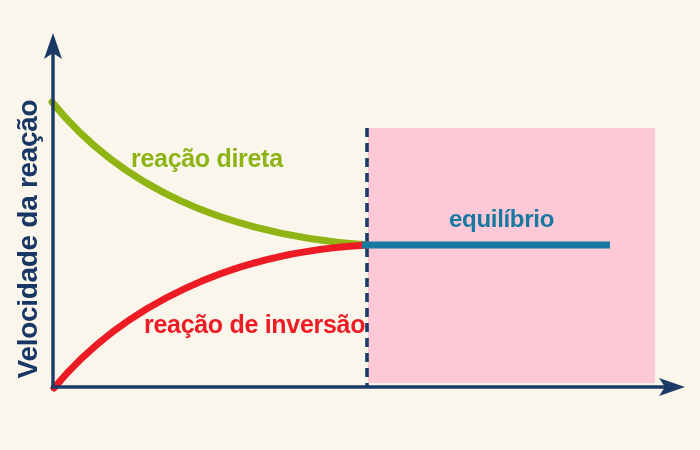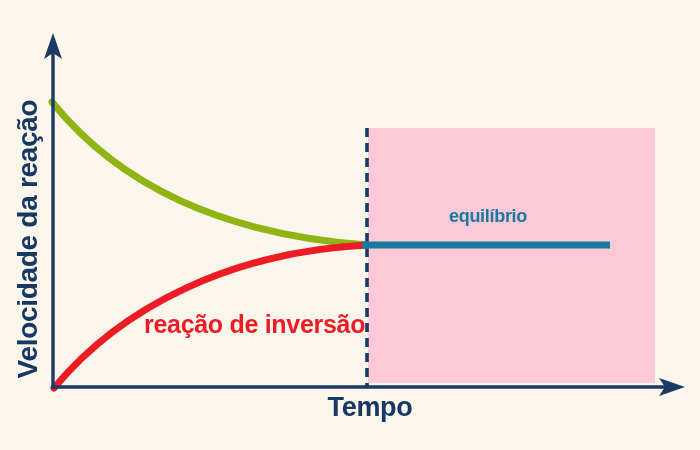--- a/index.html
+++ b/index.html
@@ -13,21 +13,21 @@
   .stage svg{position:absolute;left:0;top:0;}
   .lbl{
     position:absolute;
     font-weight:bold;
     letter-spacing:-0.3px;
     white-space:nowrap;
     line-height:1;
   }
   .lbl-direct{left:131px;top:146px;font-size:25px;color:#8cb414;}
   .lbl-inverse{left:128px;top:312px;font-size:25px;color:#ed1c24;margin-left:16px;}
-  .lbl-equilibrium{left:449px;top:207px;font-size:18px;color:#1779a0;}
+  .lbl-equilibrium{left:449px;top:207px;font-size:24px;color:#1779a0;}
   .lbl-tempo{left:370px;top:394px;font-size:27px;color:#173764;transform:translateX(-50%);}
   .lbl-ylabel{
     left:28px;top:239px;font-size:28px;color:#173764;
     transform:translate(-50%,-50%) rotate(-90deg);
   }
 </style>
 </head>
 <body>
 
 <div class="stage">
@@ -46,20 +46,20 @@
 
     <line x1="51" y1="387" x2="666" y2="387" stroke="#1b3a66" stroke-width="3.4"></line>
     <polygon points="685,387 659,378 665,387 659,396" fill="#1b3a66"></polygon>
 
     <line x1="53" y1="389" x2="53" y2="52" stroke="#1b3a66" stroke-width="3.4"></line>
     <polygon points="53,33 44,59 53,53 62,59" fill="#1b3a66"></polygon>
   </svg>
 
   <div class="lbl lbl-ylabel">Velocidade da reação</div>
 
+  <div class="lbl lbl-direct">reação direta</div>
 
   <div class="lbl lbl-inverse">reação de inversão</div>
 
   <div class="lbl lbl-equilibrium">equilíbrio</div>
 
-  <div class="lbl lbl-tempo">Tempo</div>
 
 </div>
 
 </body></html>

